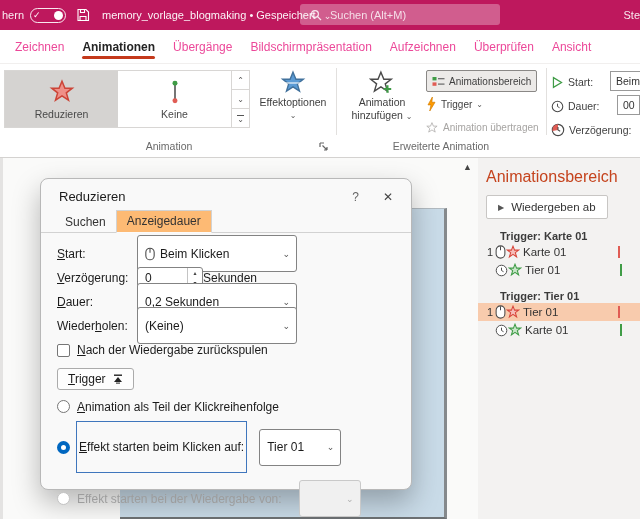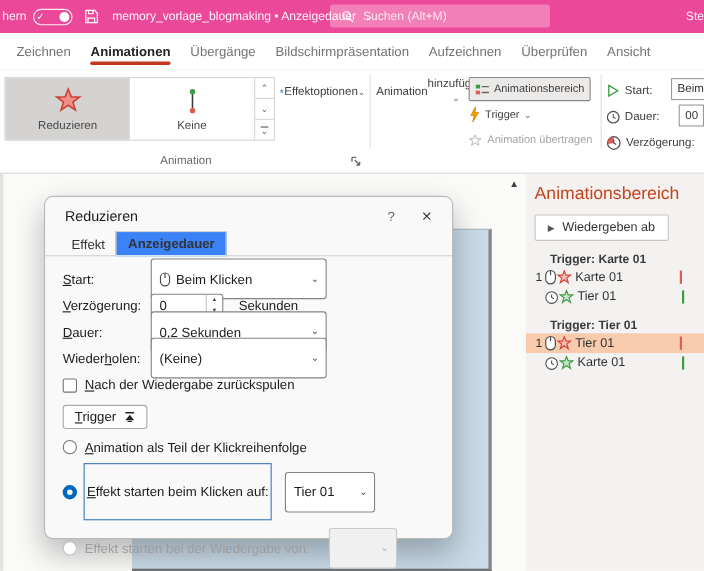--- a/index.html
+++ b/index.html
@@ -3,62 +3,62 @@
 <meta charset="utf-8">
 <style>
   html,body{margin:0;padding:0;}
   body{width:640px;height:519px;overflow:hidden;position:relative;
        font-family:"Liberation Sans","DejaVu Sans",sans-serif;background:#fbfbfa;
        -webkit-font-smoothing:antialiased;}
   .abs{position:absolute;}
   u{text-decoration:underline;}
 
   
-  .titlebar{position:absolute;top:0;left:0;width:640px;height:30px;background:#ec4899;
+  .titlebar{position:absolute;top:0;left:0;width:640px;height:30px;background:#be185d;
             display:flex;align-items:center;color:#fff;font-size:11px;}
   .autosave-cut{margin-left:2px;color:rgba(255,255,255,.92);}
   .toggle{width:36px;height:15px;border:1px solid rgba(255,255,255,.9);border-radius:9px;
           margin-left:6px;display:flex;align-items:center;justify-content:space-between;
           padding:0 2px;box-sizing:border-box;}
   .toggle .chk{font-size:9px;line-height:1;color:#fff;}
   .toggle .knob{width:9px;height:9px;border-radius:50%;background:#fff;}
   .save-ic{margin-left:10px;display:flex;}
   .doc-title{margin-left:12px;color:rgba(255,255,255,.95);white-space:nowrap;}
   .doc-title .chev{margin-left:5px;font-size:9px;color:rgba(255,255,255,.85);}
   .searchbox{position:absolute;left:300px;top:4px;width:200px;height:21px;border-radius:3px;
              background:rgba(255,255,255,.30);display:flex;align-items:center;padding-left:10px;
              box-sizing:border-box;color:rgba(255,255,255,.8);}
   .searchbox span{margin-left:8px;font-size:11px;}
   .user-cut{position:absolute;right:0px;top:9px;font-size:11px;color:rgba(255,255,255,.9);}
 
   
   .tabrow{position:absolute;top:30px;left:0;width:640px;height:34px;background:#fff;
           display:flex;align-items:stretch;padding-left:6px;white-space:nowrap;overflow:hidden;
           border-bottom:1px solid #f1efee;box-sizing:border-box;}
-  .rtab{padding:0 9px;font-size:12px;color:#737373;display:flex;align-items:center;position:relative;}
+  .rtab{padding:0 9px;font-size:12px;color:#ec4899;display:flex;align-items:center;position:relative;}
   .rtab.active{color:#242424;font-weight:700;}
   .rtab.active::after{content:"";position:absolute;left:9px;right:9px;bottom:4px;height:3px;
           border-radius:2px;background:#c4391b;}
 
   
   .ribbon{position:absolute;top:64px;left:0;width:640px;height:94px;background:#fff;
           border-bottom:1px solid #d4d2d0;box-sizing:border-box;}
   .vsep{position:absolute;top:4px;bottom:22px;width:1px;background:#e2e0de;}
   .group-label{position:absolute;bottom:5px;font-size:10.5px;color:#6a6a6a;text-align:center;}
   .gal-frame{position:absolute;left:4px;top:6px;width:246px;height:58px;border:1px solid #d8d6d4;
              display:flex;box-sizing:border-box;background:#fff;}
   .gal-item{flex:1;display:flex;flex-direction:column;align-items:center;justify-content:center;
             gap:3px;font-size:10.5px;color:#494949;}
   .gal-item.selected{background:#d5d3d1;}
   .gal-scroll{width:17px;border-left:1px solid #d8d6d4;display:flex;flex-direction:column;}
   .gal-scroll div{flex:1;display:flex;align-items:center;justify-content:center;font-size:8px;
             color:#555;border-bottom:1px solid #d8d6d4;}
   .gal-scroll div:last-child{border-bottom:none;flex-direction:column;line-height:3px;}
   .gal-more-line{width:7px;border-top:1px solid #555;margin-bottom:2px;}
-  .big-btn{position:absolute;top:6px;display:flex;flex-direction:row;align-items:center;
+  .big-btn{position:absolute;top:6px;display:flex;flex-direction:column;align-items:center;
            font-size:10.5px;color:#3f3f3f;text-align:center;line-height:13px;}
   .chev-sm{font-size:8px;color:#5a5a5a;}
   .midcol{position:absolute;left:426px;top:6px;width:124px;}
   .mid-btn{display:flex;align-items:center;gap:4px;font-size:10px;color:#3f3f3f;height:22px;white-space:nowrap;}
   .mid-btn.framed{border:1px solid #8a8886;background:#eceae8;border-radius:2px;
            padding:0 5px;height:20px;width:fit-content;}
   .mid-btn.disabled{color:#a6a4a2;}
   .timing{position:absolute;left:551px;top:6px;width:89px;}
   .t-row{display:flex;align-items:center;gap:4px;height:24px;font-size:10.5px;color:#3f3f3f;white-space:nowrap;}
   .t-field{position:absolute;background:#fff;border:1px solid #999;height:20px;box-sizing:border-box;
@@ -93,34 +93,34 @@
   .dialog{position:absolute;left:40px;top:20px;width:372px;height:312px;background:#f9f9f9;
           border:1px solid #b8b8b8;border-radius:8px;box-shadow:0 12px 28px rgba(0,0,0,.28);
           box-sizing:border-box;font-size:12px;color:#1b1b1b;}
   .dlg-head{display:flex;align-items:center;padding:10px 14px 0 18px;}
   .dlg-title{font-size:13px;flex:1;}
   .dlg-help{color:#666;font-size:12px;margin-right:24px;}
   .dlg-close{color:#444;font-size:12px;margin-right:4px;}
   .dlg-tabs{display:flex;align-items:flex-end;padding-left:14px;margin-top:6px;height:22px;
             border-bottom:1px solid #d2d2d2;}
   .dtab{font-size:12px;color:#333;padding:3px 10px 4px;position:relative;top:1px;}
-  .dtab.active{background:#3b82f6;border:1px solid #d2d2d2;border-bottom:1px solid #fbfbfb;font-weight:bold;}
+  .dtab.active{background:#fdba74;border:1px solid #d2d2d2;border-bottom:1px solid #fbfbfb;}
   .dlg-body{padding:10px 16px 0 16px;}
   .frow{display:flex;align-items:center;margin-bottom:3px;height:21px;}
   .frow .lbl{width:80px;}
   .combo{width:160px;height:37px;background:#fff;border:1px solid #838383;border-radius:3px;
          display:flex;align-items:center;padding:0 6px 0 7px;box-sizing:border-box;gap:5px;}
   .combo .cval{flex:1;white-space:nowrap;overflow:hidden;}
   .combo .cchev{font-size:9px;color:#555;}
   .spin{width:66px;height:21px;background:#fff;border:1px solid #838383;border-radius:3px;
         display:flex;box-sizing:border-box;}
   .spin .sval{flex:1;display:flex;align-items:center;padding-left:7px;}
   .spin .sbtns{width:14px;border-left:1px solid #c4c4c4;display:flex;flex-direction:column;}
   .spin .sbtns span{flex:1;display:flex;align-items:center;justify-content:center;font-size:6px;color:#444;}
-  .unit{margin-left:14px;}
+  .unit{text-decoration:underline;}
   .chkrow{display:flex;align-items:center;gap:7px;margin:6px 0 8px 0;height:16px;}
   .chkbox{width:13px;height:13px;border:1px solid #767676;border-radius:2px;background:#fff;box-sizing:border-box;}
   .trig-btn{display:inline-flex;align-items:center;gap:7px;border:1px solid #ababab;border-radius:3px;
             background:#fdfdfd;padding:3px 10px;margin:2px 0 9px 0;font-size:12px;color:#1b1b1b;}
   .radiorow{display:flex;align-items:center;gap:7px;margin-bottom:8px;min-height:15px;}
   .radio{width:13px;height:13px;border-radius:50%;border:1px solid #767676;background:#fff;box-sizing:border-box;flex:none;}
   .radio.on{border:4px solid #0067c0;}
   .radio.dis{border-color:#c3c3c3;}
   .focusbox{outline:1px solid #3f76bd;padding:18px 2px;}
   .dis-text{color:#9d9d9d;}
@@ -144,21 +144,21 @@
     <span class="chk">✓</span>
     <span class="knob"></span>
   </span>
   <span class="save-ic">
     <svg width="14" height="14" viewBox="0 0 14 14">
         <path d="M2 1.5h8l2.5 2.5v8.5h-10.5z" fill="none" stroke="#fff" stroke-width="1.1"></path>
         <path d="M4.5 1.5v3h4v-3M4 12.5v-4h6v4" fill="none" stroke="#fff" stroke-width="1.1"></path>
       </svg>
   </span>
   <span class="doc-title">
-    <span>memory_vorlage_blogmaking • Anzeigedauer</span>
+    <span>memory_vorlage_blogmaking • Gespeichert</span>
     <span class="chev">⌄</span>
   </span>
   <div class="searchbox">
     <svg width="12" height="12" viewBox="0 0 12 12">
         <circle cx="5" cy="5" r="3.4" fill="none" stroke="rgba(255,255,255,.85)" stroke-width="1.2"></circle>
         <line x1="7.6" y1="7.6" x2="11" y2="11" stroke="rgba(255,255,255,.85)" stroke-width="1.2"></line>
       </svg>
     <span>Suchen (Alt+M)</span>
   </div>
   <span class="user-cut">Ste</span>
@@ -278,20 +278,21 @@
       <span>00</span>
     </div>
 
   <div class="group-label" style="left:4px;width:330px;">Animation</div>
   <span class="abs" style="left:319px;bottom:6px;">
     <svg width="9" height="9" viewBox="0 0 9 9">
         <path d="M1 1 h4 M1 1 v4" stroke="#666" stroke-width="1.2" fill="none"></path>
         <path d="M3.5 3.5 L8 8 M8 8 v-3 M8 8 h-3" stroke="#666" stroke-width="1.2" fill="none"></path>
       </svg>
   </span>
+  <div class="group-label" style="left:336px;width:210px;">Erweiterte Animation</div>
 </div>
 
 <div class="workspace">
   <div class="left-edge"></div>
   <div class="slide"></div>
   <span class="scroll-up">▲</span>
 
   <div class="pane">
     <div class="pane-title">Animationsbereich</div>
     <div class="play-btn">
@@ -356,21 +357,21 @@
     </div>
   </div>
 
   <div class="dialog">
     <div class="dlg-head">
       <span class="dlg-title">Reduzieren</span>
       <span class="dlg-help">?</span>
       <span class="dlg-close">✕</span>
     </div>
     <div class="dlg-tabs">
-      <span class="dtab">Effekt</span>
+      <span class="dtab">Suchen</span>
       <span class="dtab active">Anzeigedauer</span>
     </div>
     <div class="dlg-body">
       <div class="frow">
         <span class="lbl"><u>S</u>tart:</span>
         <div class="combo">
           <svg width="10" height="14" viewBox="0 0 12 16">
               <rect x="1" y="1" width="10" height="14" rx="5" fill="#fff" stroke="#4a4a4a" stroke-width="1.3"></rect>
               <line x1="6" y1="1.5" x2="6" y2="6.5" stroke="#4a4a4a" stroke-width="1.3"></line>
             </svg>

